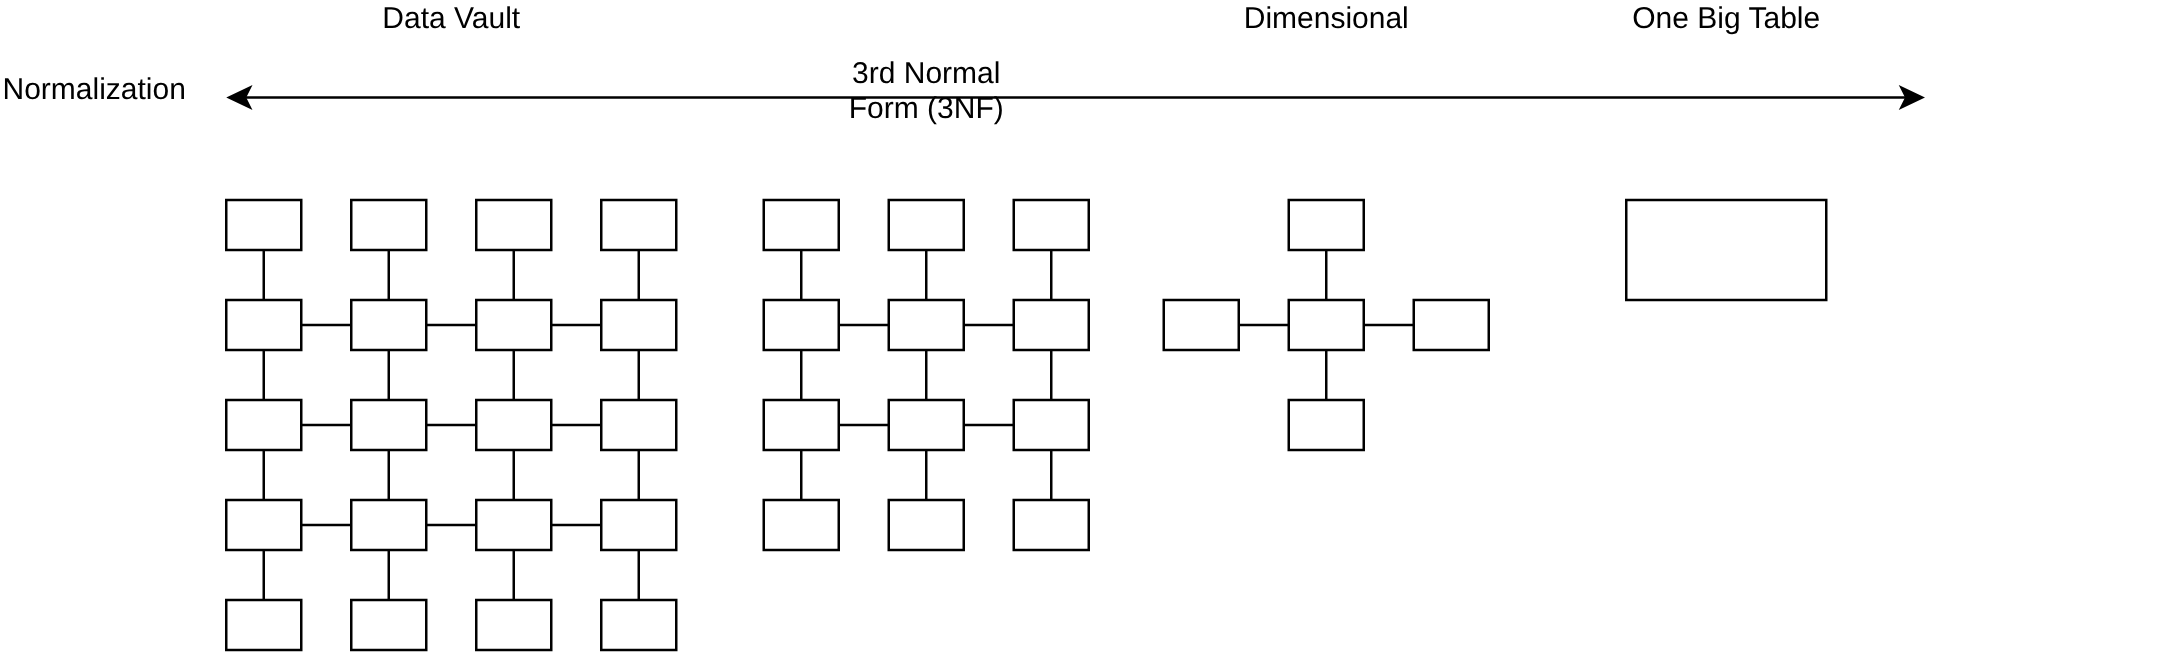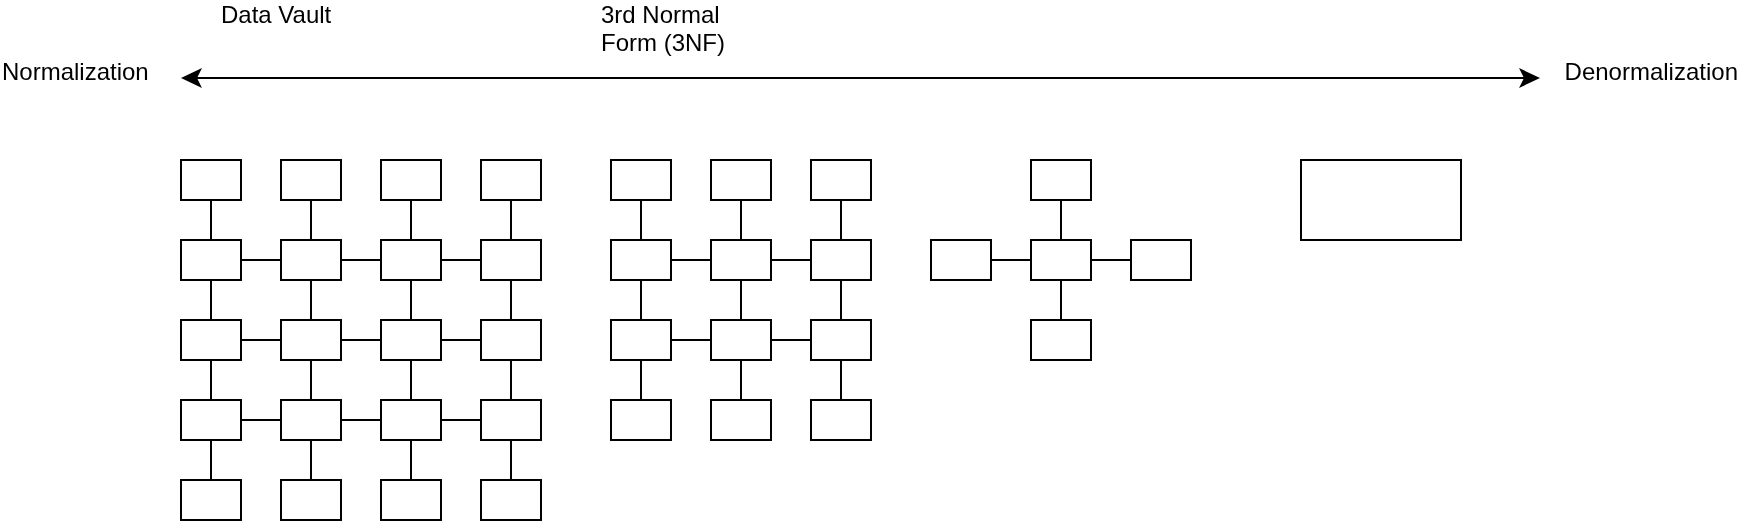--- a/index.html
+++ b/index.html
@@ -17,48 +17,50 @@
     font-size:24px;
     line-height:26px;
     white-space:nowrap;
   }
   #label-left{left:2px;}
   #label-right{right:4px;}
   .approach-label{
     position:absolute;
     top:1px;
     width:280px;
+    text-align:center;
     font-size:24px;
     line-height:28px;
   }
   .approach-label div{white-space:nowrap;}
   svg{position:absolute;left:0;top:0;display:block;}
 </style>
 </head>
 <body>
 
 <div class="canvas">
 
   <div class="side-label" id="label-left">Normalization</div>
 
-  <div class="side-label" id="label-right">Denormalization</div>
 
   <div class="approach-label" id="approach-label-0" style="left: 221px;">
     <div>Data Vault</div>
   </div>
 
-  <div class="approach-label" id="approach-label-1" style="left: 601px;">
+  <div class="approach-label" id="approach-label-1" style="left: 601px; margin-top: 44px;">
     <div>3rd Normal</div>
     <div>Form (3NF)</div>
   </div>
 
   <div class="approach-label" id="approach-label-2" style="left: 921px;">
+    <div>Dimensional</div>
   </div>
 
   <div class="approach-label" id="approach-label-3" style="left: 1241px;">
+    <div>One Big Table</div>
   </div>
 
   <svg id="diagram-svg" width="1742" height="524">
       <line x1="195" y1="78" x2="1526" y2="78" stroke="#000000" stroke-width="2"></line>
       <polygon points="181,78 202,68 197,78 202,88" fill="#000000"></polygon>
       <polygon points="1540,78 1519,68 1524,78 1519,88" fill="#000000"></polygon>
       <line x1="211" y1="200" x2="211" y2="240" stroke="#000000" stroke-width="2"></line>
       <line x1="211" y1="280" x2="211" y2="320" stroke="#000000" stroke-width="2"></line>
       <line x1="211" y1="360" x2="211" y2="400" stroke="#000000" stroke-width="2"></line>
       <line x1="211" y1="440" x2="211" y2="480" stroke="#000000" stroke-width="2"></line>

